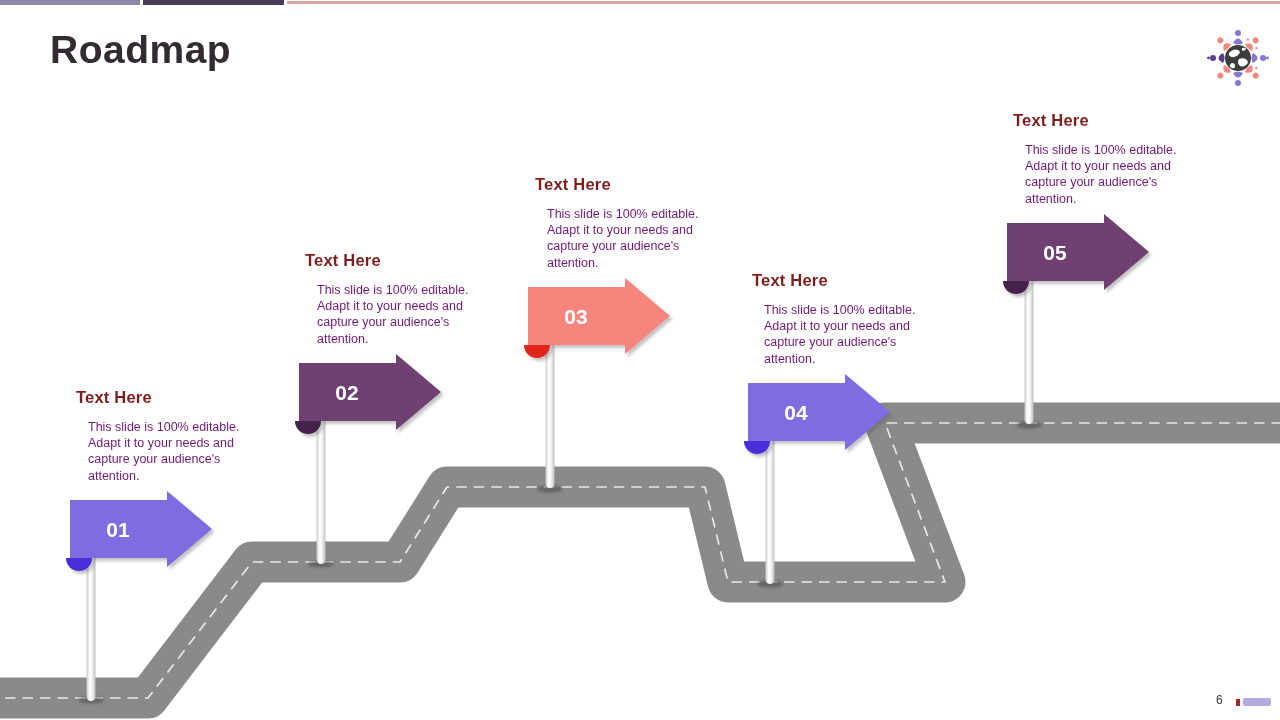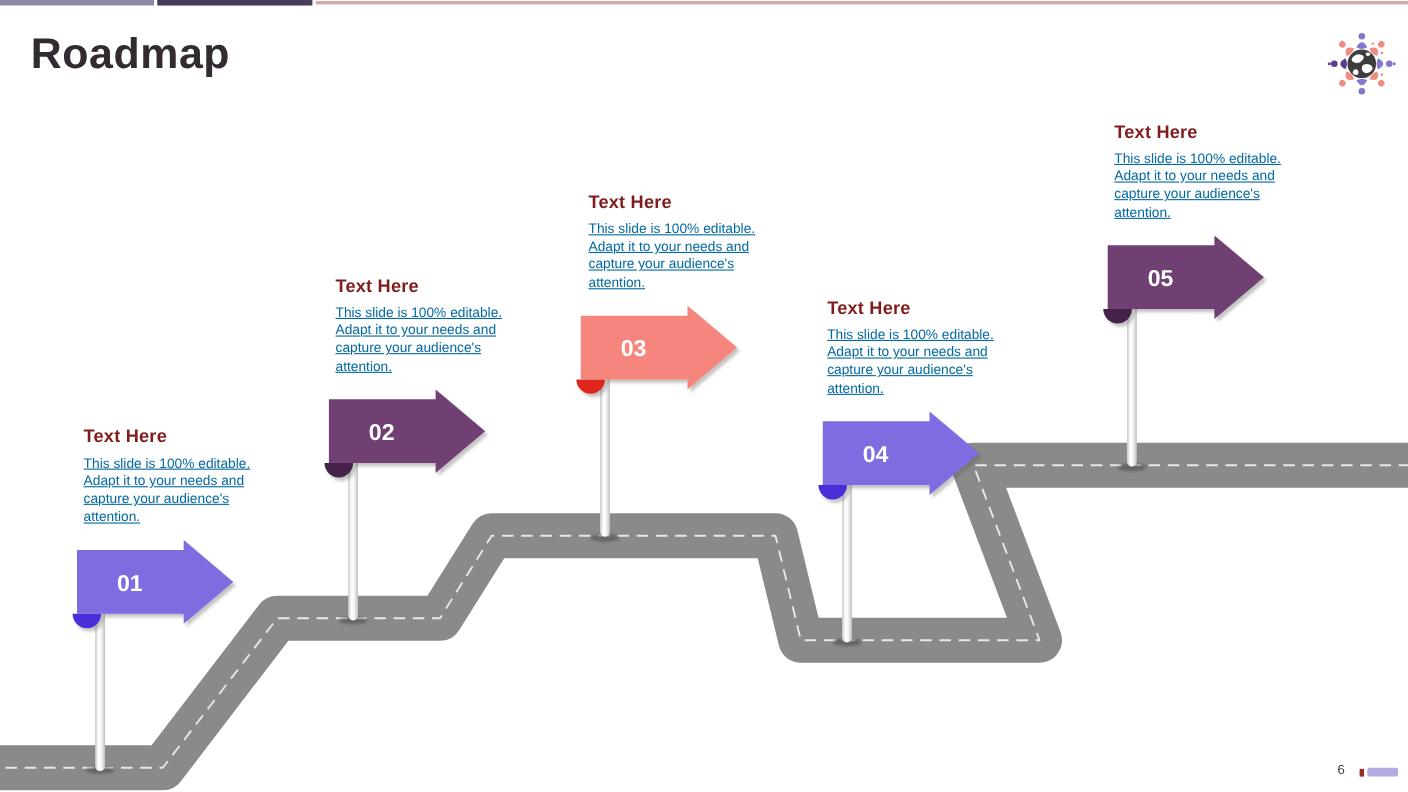--- a/index.html
+++ b/index.html
@@ -7,39 +7,39 @@
     width:1280px;height:720px;position:relative;overflow:hidden;
     background:#ffffff;font-family:"Liberation Sans",sans-serif;
   }
   
   .bar{position:absolute;top:0;}
   .bar1{left:0;width:140px;height:5px;}
   .bar2{left:143px;width:141px;height:5px;}
   .bar3{left:287px;width:993px;height:3px;top:1px;}
   
   .slide-title{
-    position:absolute;left:28px;top:28px;
+    position:absolute;left:50px;top:28px;
     font-size:39px;font-weight:700;color:#322B32;letter-spacing:.5px;
   }
   
   .logo{position:absolute;left:1206px;top:26px;width:64px;height:64px;}
   
   .scene{position:absolute;left:0;top:0;width:1280px;height:720px;}
   .num{
     font-family:"Liberation Sans",sans-serif;font-size:21px;font-weight:700;
     fill:#ffffff;text-anchor:middle;
   }
   
   .tblock{position:absolute;width:166px;}
   .tblock h3{
     margin:0 0 6px 0;font-size:16.5px;font-weight:700;color:#7f1d1d;
     letter-spacing:.2px;
   }
   .tblock p{
-    margin:0;font-size:12.5px;line-height:16.2px;color:#0369a1;width:160px;text-decoration:underline;
+    margin:12px;font-size:12.5px;line-height:16.2px;color:#701a75;width:160px;
   }
   .tb1{left:76px;top:388px;}
   .tb2{left:305px;top:251px;}
   .tb3{left:535px;top:175px;}
   .tb4{left:752px;top:271px;}
   .tb5{left:1013px;top:111px;}
   
   .page-num{position:absolute;left:1216px;top:693px;font-size:12px;color:#3A3A3A;}
   .f-red{position:absolute;left:1236px;top:699px;width:4px;height:7px;}
   .f-purple{position:absolute;left:1243px;top:698px;width:28px;height:8px;border-radius:2px;}

